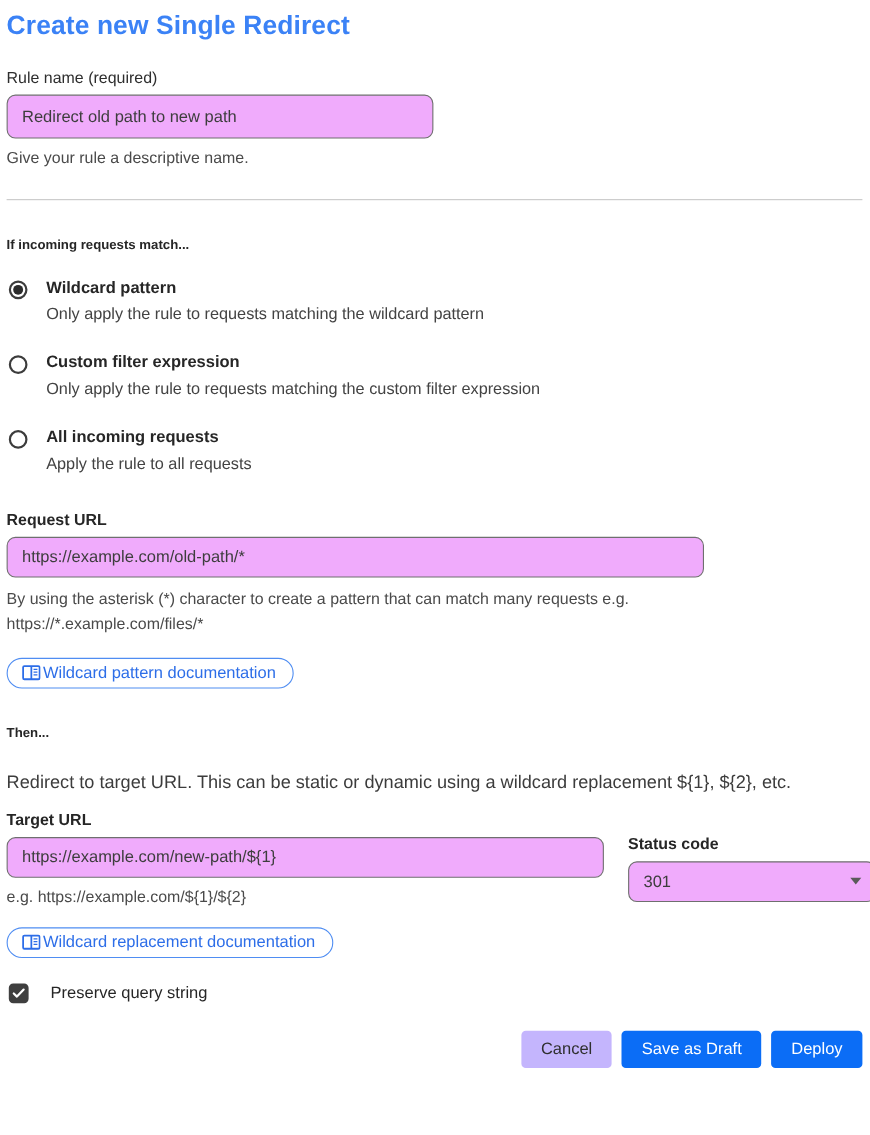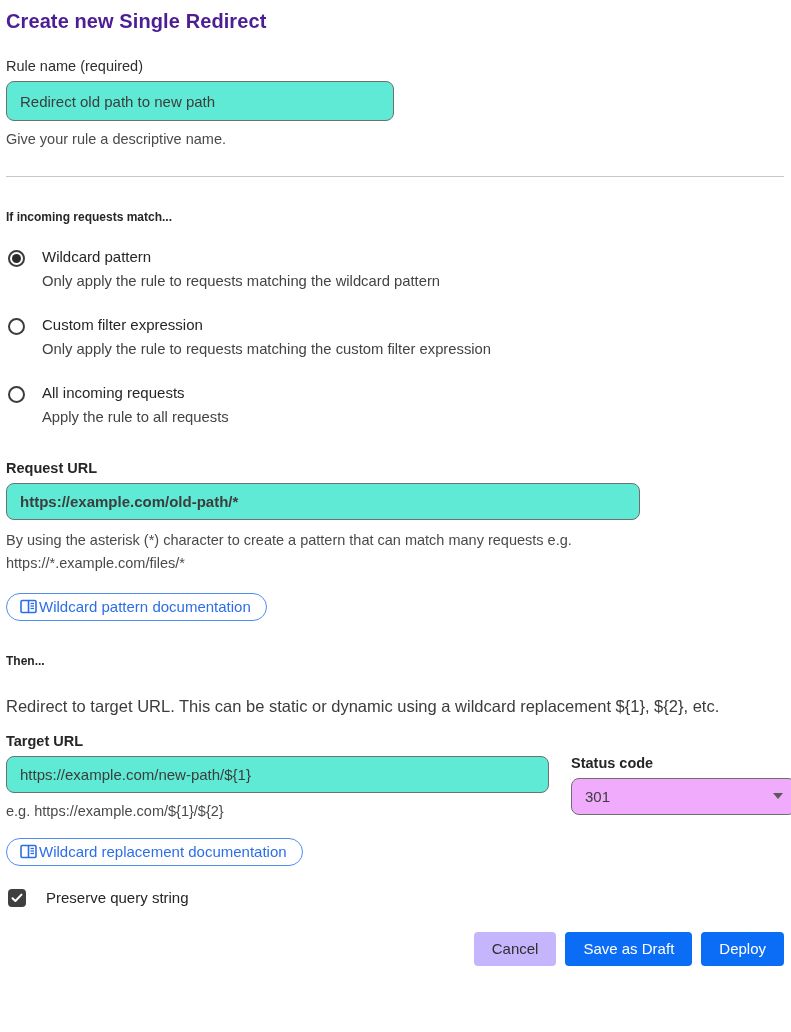--- a/index.html
+++ b/index.html
@@ -6,47 +6,47 @@
   html,body { margin:0; padding:0; }
   body {
     width:791px; height:1032px;
     background:#ffffff;
     font-family:"Liberation Sans", sans-serif;
     color:#222;
     padding:8px 7px 0 6px;
     overflow:hidden;
   }
   .page-title {
-    font-size:20px; font-weight:700; color:#4c1d95;
+    font-size:24px; font-weight:700; color:#3b82f6;
     margin:2px 0 0 0; letter-spacing:.1px;
   }
   .field-label { font-size:14.5px; color:#2e2e2e; margin-top:25px; margin-bottom:7px; }
   .field-label.strong { font-weight:700; color:#262626; }
   .text-input {
     display:block; width:388px; height:40px;
     border:1px solid #6f6f6f; border-radius:8px;
     padding:0 13px; font-size:15px; color:#3d3d3d;
-    font-family:"Liberation Sans", sans-serif; background:#5eead4; outline:none;
+    font-family:"Liberation Sans", sans-serif; background:#f0abfc; outline:none;
   }
-  .text-input.full { width:634px; height:37px;font-weight:bold; }
+  .text-input.full { width:634px; height:37px; }
   .help-text { font-size:14.5px; color:#4a4a4a; margin-top:7px; line-height:1.6; }
   .divider { border:none; border-top:1px solid #c8c8c8; margin:25px 0 0 0; }
   .section-heading { font-size:12px; font-weight:700; color:#262626; margin:33px 0 0 0; }
 
   .radio-group { margin-top:21px; }
   .radio-option { display:flex; margin-top:24px; cursor:pointer; }
   .radio-circle {
     flex:0 0 auto; width:17px; height:17px; margin:2px 0 0 2px;
     border:2px solid #3c3c3c; border-radius:50%;
     display:flex; align-items:center; justify-content:center; background:#fff;
   }
   .radio-circle .dot { width:9px; height:9px; border-radius:50%; background:#2b2b2b; display:none; }
   .radio-option.checked .radio-circle .dot { display:block; }
   .radio-text { margin-left:17px; }
-  .radio-label { font-size:15px; font-weight:400; color:#262626; line-height:1.2; }
+  .radio-label { font-size:15px; font-weight:700; color:#262626; line-height:1.2; }
   .radio-desc { font-size:14.8px; color:#434343; margin-top:5px; line-height:1.4; }
 
   .doc-pill {
     display:inline-flex; align-items:center; gap:2px;
     margin-top:17px; padding:4px 15px 5px 13px; height:28px;
     border:1.5px solid #4f8df2; border-radius:999px;
     background:#fff; color:#2d6ee8; font-size:15px;
     font-family:"Liberation Sans", sans-serif; cursor:pointer;
   }
   .doc-pill svg { display:block; }

